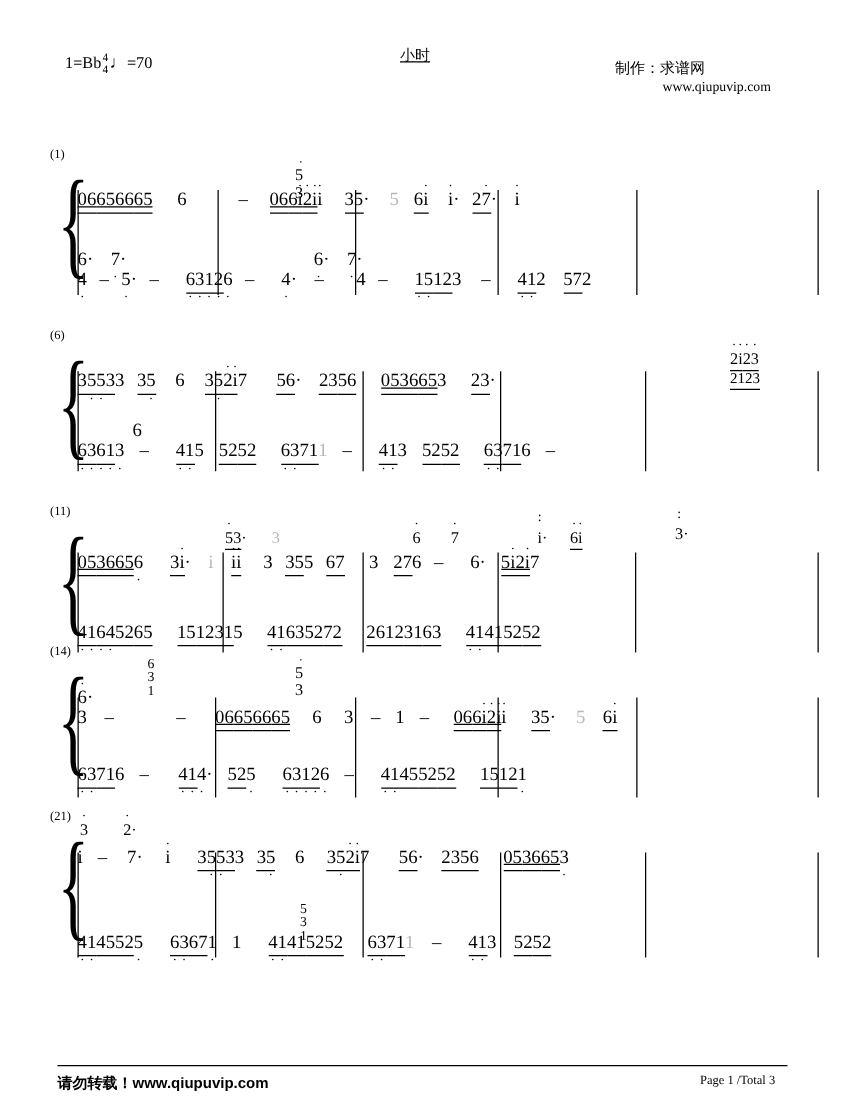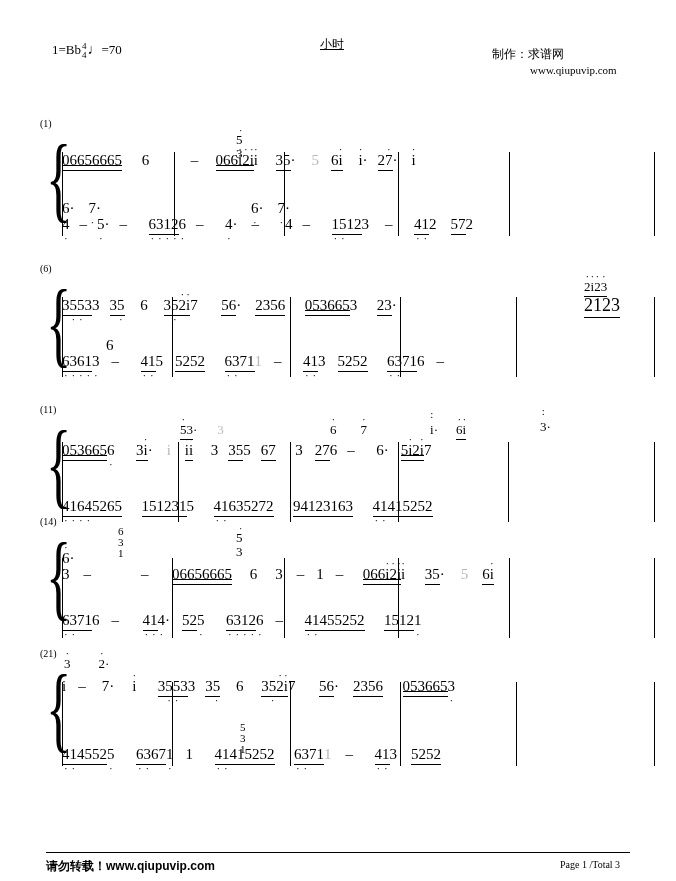--- a/index.html
+++ b/index.html
@@ -155,21 +155,21 @@
     <div class="barline" style="left:654px;top:22px;height:84px;"></div>
   </div>
 
   <div class="system" style="top:275px;height:110px;">
     <div class="sysnum">(6)</div>
     <div class="brace">{</div>
 
     <div class="upper" style="left:584px;top:4px;font-size:13px;">
       <span class="n u1"><span class="n">2<span class="dotup">·</span></span><span class="n">i<span class="dotup">·</span></span></span><span class="n u1"><span class="n">2<span class="dotup">·</span></span><span class="n">3<span class="dotup">·</span></span></span>
     </div>
-    <div class="upper" style="left:584px;top:20px;font-size:18px;">
+    <div class="upper" style="left:584px;top:20px;font-size:12px;">
       <span class="n u1">21</span><span class="n u1">23</span>
     </div>
 
     <div class="staffrow" style="top:22px;">
       <div class="notes">
         <span class="n u1">3<span class="n">5<span class="dotdn">·</span></span></span><span class="n u1"><span class="n">5<span class="dotdn">·</span></span>3</span>3<span class="sp" style="width:10px;"></span><span class="n u1">3<span class="n">5<span class="dotdn">·</span></span></span>
         <span class="sp" style="width:12px;"></span>6<span class="sp" style="width:12px;"></span>
         <span class="n u1">3<span class="n">5<span class="dotdn">·</span></span></span><span class="n u1"><span class="n">2<span class="dotup">·</span></span><span class="n">i<span class="dotup">·</span></span></span>7
         <span class="sp" style="width:16px;"></span>
         <span class="n u1">56</span>·<span class="sp" style="width:14px;"></span><span class="n u1">23</span><span class="n u1">56</span>
@@ -240,21 +240,21 @@
     </div>
 
     <div class="staffrow" style="top:82px;">
       <div class="notes">
         <span class="n u1"><span class="n">4<span class="dotdn">·</span></span><span class="n">1<span class="dotdn">·</span></span></span><span class="n u1"><span class="n">6<span class="dotdn">·</span></span><span class="n">4<span class="dotdn">·</span></span></span><span class="n u1">52</span><span class="n u1">65</span>
         <span class="sp" style="width:12px;"></span>
         <span class="n u1">15</span><span class="n u1">12</span><span class="n u1">31</span>5
         <span class="sp" style="width:12px;"></span>
         <span class="n u1"><span class="n">4<span class="dotdn">·</span></span><span class="n">1<span class="dotdn">·</span></span></span><span class="n u1">63</span><span class="n u1">52</span><span class="n u1">72</span>
         <span class="sp" style="width:12px;"></span>
-        <span class="n u1">94</span><span class="n u1">12</span><span class="n u1">31</span><span class="n u1">63</span>
+        <span class="n u1">26</span><span class="n u1">12</span><span class="n u1">31</span><span class="n u1">63</span>
         <span class="sp" style="width:12px;"></span>
         <span class="n u1"><span class="n">4<span class="dotdn">·</span></span><span class="n">1<span class="dotdn">·</span></span></span><span class="n u1">41</span><span class="n u1">52</span><span class="n u1">52</span>
       </div>
     </div>
 
     <div class="barline" style="left:62px;top:26px;height:80px;"></div>
     <div class="barline" style="left:178px;top:26px;height:80px;"></div>
     <div class="barline" style="left:290px;top:26px;height:80px;"></div>
     <div class="barline" style="left:398px;top:26px;height:80px;"></div>
     <div class="barline" style="left:508px;top:26px;height:80px;"></div>

